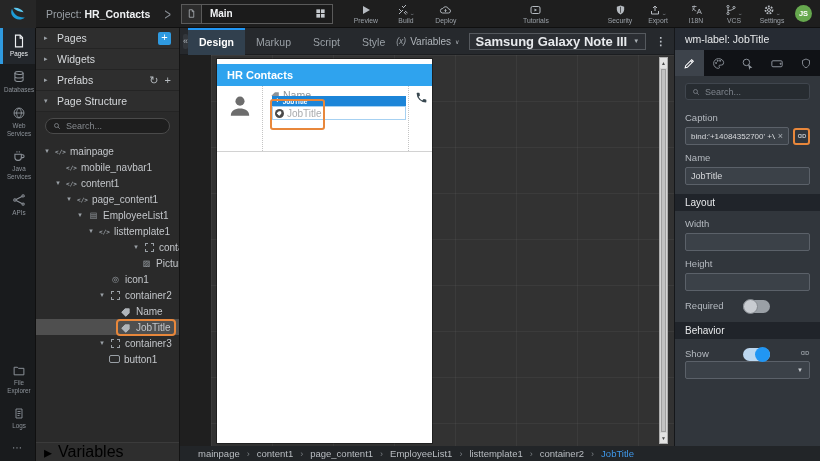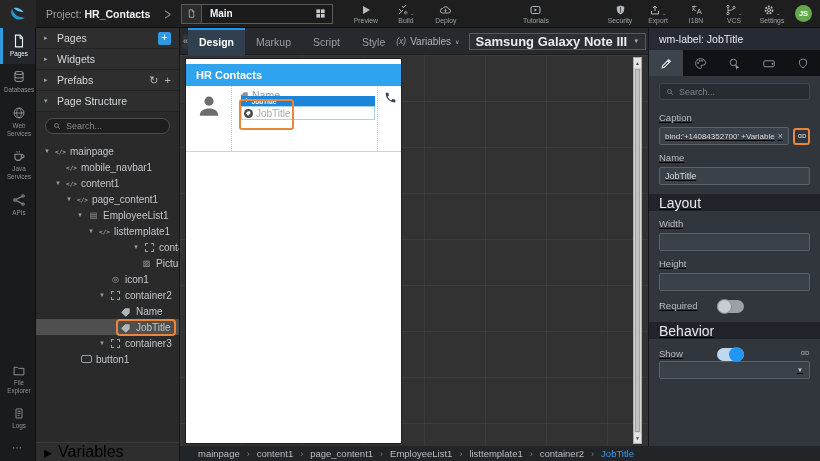--- a/index.html
+++ b/index.html
@@ -107,21 +107,21 @@
   .device-select .dval { font-size:13px; font-weight:bold; color:#e8eaed; white-space:nowrap;text-align:right; }
   .device-select .dcaret { font-size:6px; color:#aab0b6; }
   .ct-ico { color:#9aa0a6; margin-left:7px; cursor:pointer; display:flex; align-items:center; }
   .kebab { font-size:11px; font-weight:bold; letter-spacing:0; margin-left:9px; color:#b9bec4; }
   .collapse-right { margin-left:7px; margin-right:0; width:14px; height:16px; color:#aab0b6;
     font-size:10px; display:flex; align-items:center; justify-content:center; cursor:pointer; }
 
   .canvas { flex:1; position:relative; background-color:#323232; min-height:0;
     background-image:linear-gradient(rgba(255,255,255,.045) 1px, transparent 1px),
       linear-gradient(90deg, rgba(255,255,255,.045) 1px, transparent 1px);
-    background-size:61px 46px; overflow:hidden; }
+    background-size:61px 46px; overflow:hidden;margin-left:31px; }
 
   
   .phone { position:absolute; left:6px; top:4px; width:215px; bottom:3px; background:#ffffff;
     box-shadow:0 0 0 1px rgba(0,0,0,.35); }
   .phone-status { height:5px; background:#fff; }
   .phone-header { height:22px; display:flex; align-items:center; padding-left:10px; }
   .phone-header .ptitle { color:#fff; font-size:11px; font-weight:bold; }
   .list-row { height:66px; display:flex; border-bottom:1px solid #d2d2d2; position:relative; }
   .cell-avatar { width:46px; border-right:1px dotted #c4c4c4; display:flex; justify-content:center; }
   .cell-avatar svg { margin-top:7px; }
@@ -154,47 +154,47 @@
   .vscroll .sthumb { flex:1; margin:1px; background:#c2c2c2; border:1px solid #a0a0a0; }
 
   
   .breadcrumb { height:15px; background:#222528; display:flex; align-items:center; gap:7px;
     padding-left:18px; flex:none; }
   .bc-item { font-size:9.5px; color:#b9bdc2; cursor:pointer; white-space:nowrap; }
   .bc-item.current { color:#3f97e8; }
   .bc-item:not(.current)::after { content:"›"; color:#7b8085; margin-left:7px; font-size:9px; }
 
   
-  .rightpanel { width:172px; flex:none; background:#31363c; display:flex; flex-direction:column;
+  .rightpanel { width:146px; flex:none; background:#31363c; display:flex; flex-direction:column;
     border-left:1px solid #15171a; overflow:hidden; }
   .rp-header { height:22px; background:#262b33; display:flex; align-items:center; padding-left:10px;
     flex:none; }
   .rp-title { font-size:10.5px; color:#e8eaec; }
   .rp-tabs { height:26px; background:#101216; display:flex; flex:none; }
   .rp-tab { width:34.4px; display:flex; align-items:center; justify-content:center; color:#8d939b;
     cursor:pointer; }
   .rp-tab.active { background:#3d434b; color:#ffffff; }
   .rp-search-wrap { padding:7px 10px 5px; flex:none; }
   .rp-search { height:17px; background:#272c31; border:1px solid #40464e; border-radius:3px;
     display:flex; align-items:center; gap:5px; padding:0 6px; color:#7d838b; }
   .rp-search .ph { font-size:9px; }
-  .rp-body { flex:1; padding:0 10px; overflow:hidden;text-decoration:underline; }
+  .rp-body { flex:1; padding:0 10px; overflow:hidden; }
   .fld-label { font-size:9.5px; color:#b5bac0; margin:7px 0 4px; }
   .fld-input { height:18px; background:#3b4148; border:1px solid #5b6169; border-radius:2px;
     display:flex; align-items:center; padding:0 5px; color:#d8dadd; }
   .fld-input .val { flex:1; font-size:9px; white-space:nowrap; overflow:hidden; }
   .caption-row { display:flex; align-items:center; gap:4px; }
   .caption-row .fld-input { flex:1; min-width:0; }
   .caption-row .val { font-size:8px; }
   .clear-x { color:#aab0b6; font-size:9px; margin-left:3px; cursor:pointer; flex:none; }
   .bind-btn { width:17px; height:17px; border:2px solid #e8873b; border-radius:3px; display:flex;
     align-items:center; justify-content:center; color:#cfd3d8; cursor:pointer; flex:none; }
   .rp-section { height:17px; background:#20242a; margin:9px -10px 0; display:flex; align-items:center;
     padding-left:10px; }
-  .rp-section span { font-size:14px; color:#e8eaec; }
+  .rp-section span { font-size:10px; color:#e8eaec; }
   .toggle-row { display:flex; align-items:flex-start; margin-top:9px; }
   .toggle-row .fld-label { margin:0; width:58px; }
   .toggle { width:27px; height:13px; border-radius:7px; position:relative; cursor:pointer; }
   .toggle.off { background:#9aa0a6; }
   .toggle.off .knob { position:absolute; left:0; top:-1px; width:15px; height:15px; border-radius:50%;
     background:#c8ccd1; border:1px solid #82878d; }
   .toggle.on { background:#bcd7ef; }
   .toggle.on .knob { position:absolute; right:0; top:-1px; width:15px; height:15px; border-radius:50%;
     background:#2196f3; }
   .show-link { margin-left:auto; color:#9aa0a6; cursor:pointer; display:flex; }
@@ -492,21 +492,21 @@
               <span class="tw-label">JobTitle</span>
             </span>
           </div>
           <div class="tree-row" data-icon="container" style="padding-left: 61px;">
             <span class="tw-arrow">▾</span>
             <span class="tw-box">
               <span class="tw-icon"></span>
               <span class="tw-label">container3</span>
             </span>
           </div>
-          <div class="tree-row leaf" data-icon="button" style="padding-left: 32px;">
+          <div class="tree-row leaf" data-icon="button" style="padding-left: 60px;">
             <span class="tw-arrow">▾</span>
             <span class="tw-box">
               <span class="tw-icon"></span>
               <span class="tw-label">button1</span>
             </span>
           </div>
       </div>
 
       <div class="vars-row">
         <span class="arr">▸</span>

